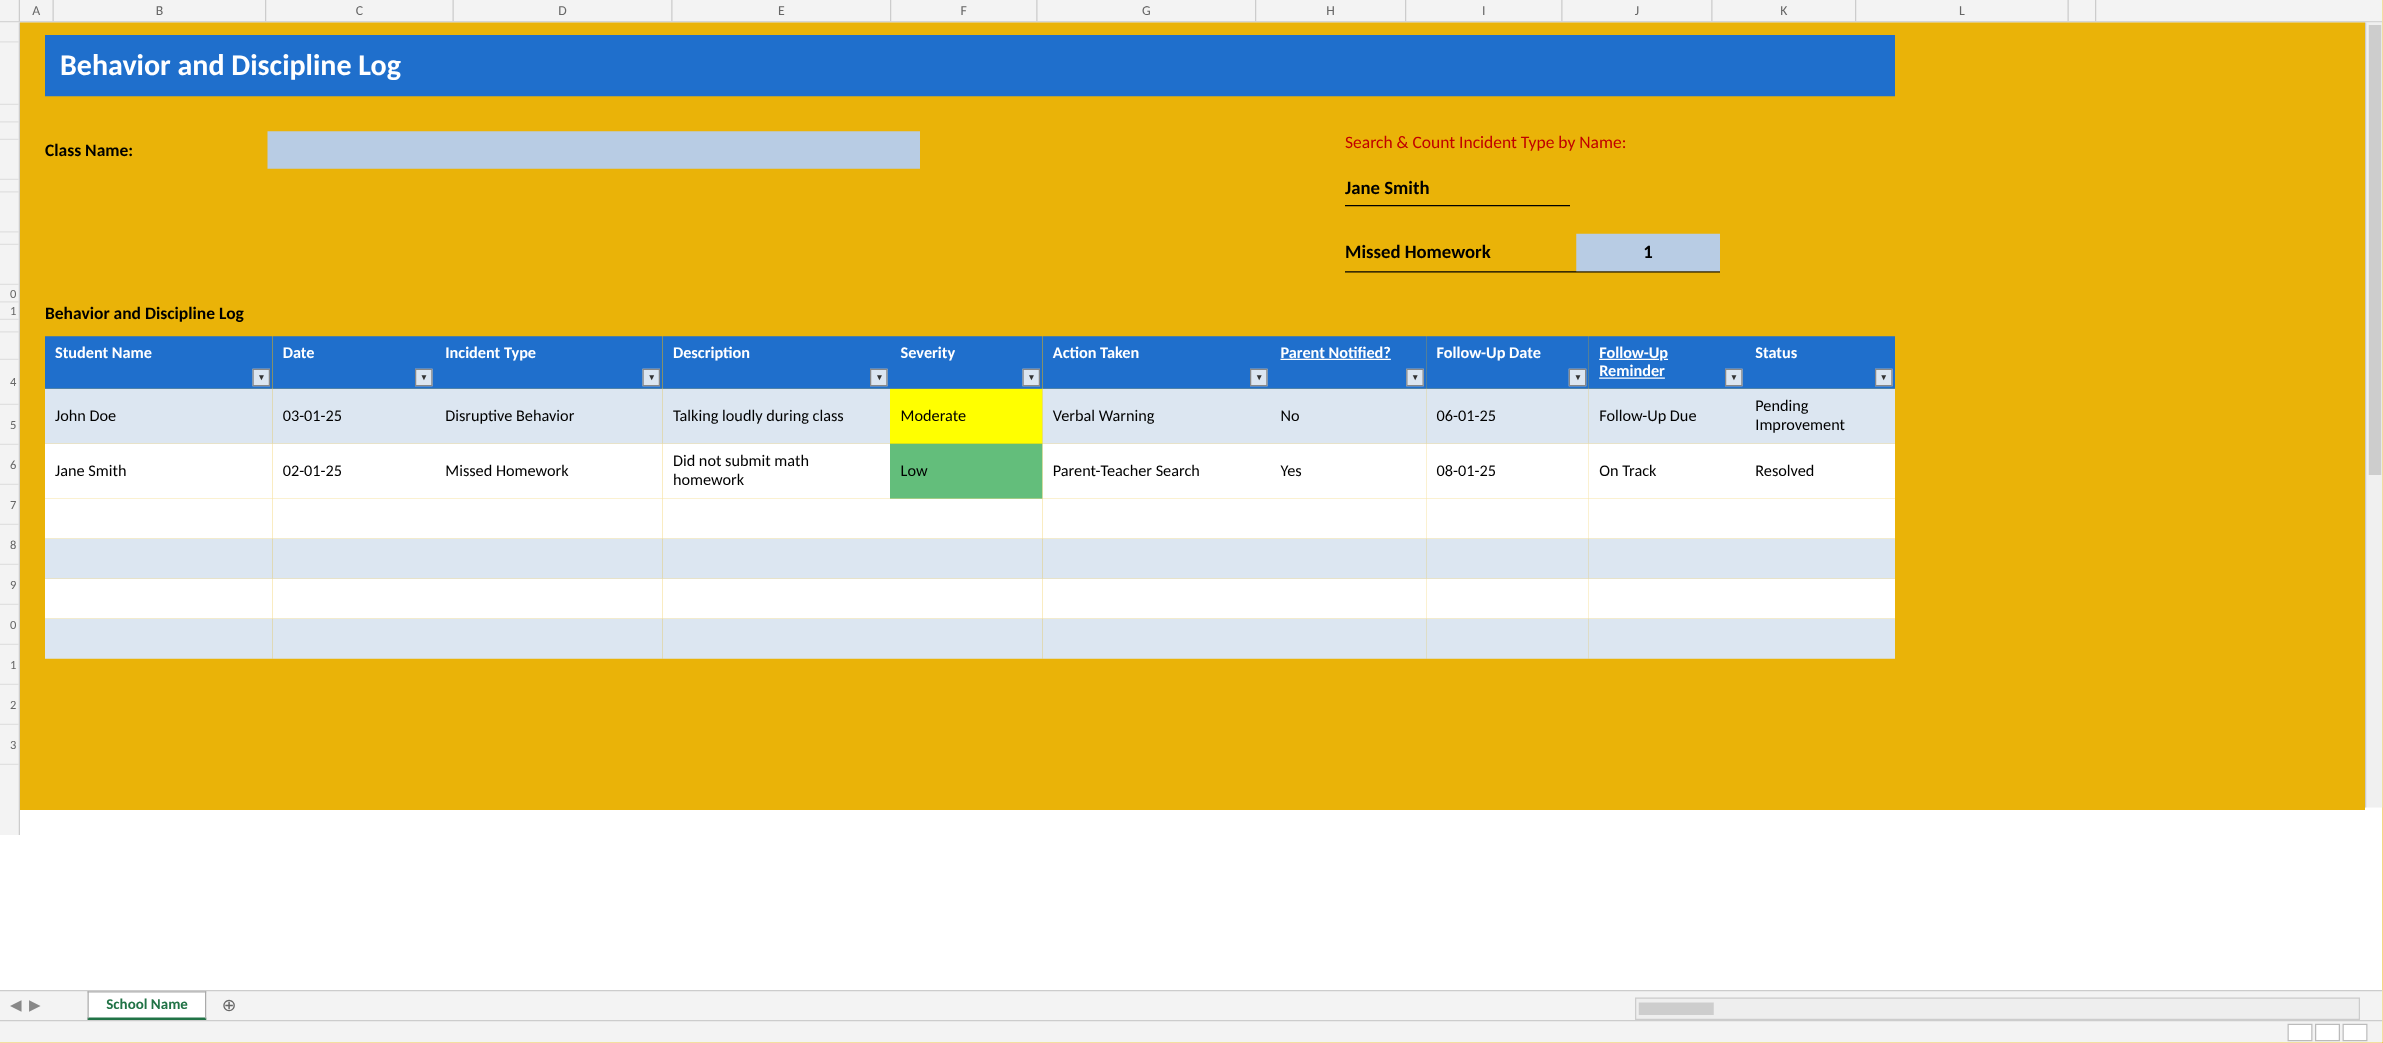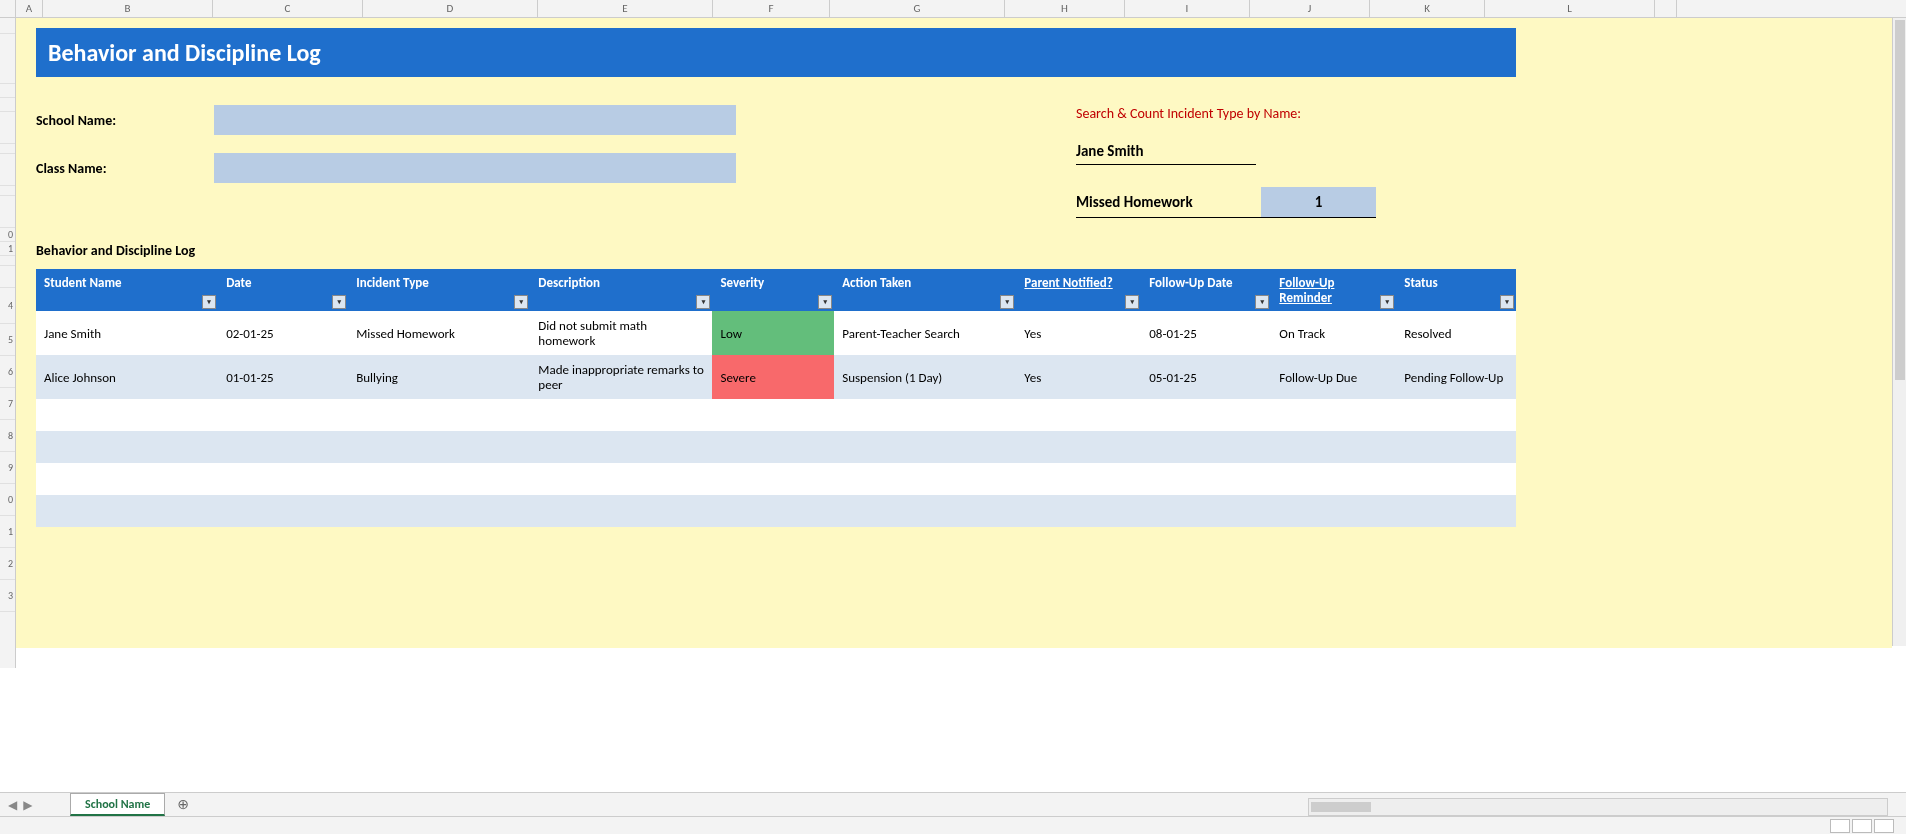--- a/index.html
+++ b/index.html
@@ -44,21 +44,21 @@
       padding-right: 2px;
       border-bottom: 1px solid #e0e0e0;
     }
     .sheet-area {
       position: absolute;
       left: 16px;
       top: 18px;
       right: 14px;
       height: 630px;
       overflow: hidden;
-      background: #fef9c3;
+      background: #eab308;
     }
     .content {
       padding: 10px 20px 0 20px;
     }
     .title-bar {
       background: #1f6fcc;
       color: #fff;
       font-size: 24px;
       font-weight: bold;
       padding: 10px 12px;
@@ -299,24 +299,20 @@
     <div class="row-header" style="height: 32px; line-height: 32px;">3</div>
   </div>
 
 <div class="sheet-area">
   <div class="content">
     <div class="title-bar">Behavior and Discipline Log</div>
 
     <div class="meta-section">
       <div class="left-meta">
         <div class="meta-row">
-          <div class="meta-label">School Name:</div>
-          <div class="meta-input"></div>
-        </div>
-        <div class="meta-row">
           <div class="meta-label">Class Name:</div>
           <div class="meta-input"></div>
         </div>
       </div>
       <div class="right-meta">
         <div class="search-title">Search &amp; Count Incident Type by Name:</div>
         <div class="search-name">Jane Smith</div>
         <div class="search-result">
           <div class="search-type">Missed Homework</div>
           <div class="search-count">1</div>
@@ -335,44 +331,44 @@
             <th style="width: 175px;">Description<div class="filter-btn">▾</div></th>
             <th style="width: 117px;">Severity<div class="filter-btn">▾</div></th>
             <th style="width: 175px;">Action Taken<div class="filter-btn">▾</div></th>
             <th style="width: 120px; text-decoration: underline;">Parent Notified?<div class="filter-btn">▾</div></th>
             <th style="width: 125px;">Follow-Up Date<div class="filter-btn">▾</div></th>
             <th style="width: 120px; text-decoration: underline;">Follow-Up<br>Reminder<div class="filter-btn">▾</div></th>
             <th style="width: 115px;">Status<div class="filter-btn">▾</div></th>
           </tr>
         </thead>
       <tbody id="tbody">
+          <tr class="row-odd">
+            <td>John Doe</td>
+            <td>03-01-25</td>
+            <td>Disruptive Behavior</td>
+            <td>Talking loudly during class</td>
+            <td class="sev-moderate">Moderate</td>
+            <td>Verbal Warning</td>
+            <td>No</td>
+            <td>06-01-25</td>
+            <td>Follow-Up Due</td>
+            <td>Pending Improvement</td>
+          </tr>
           <tr class="row-even">
             <td>Jane Smith</td>
             <td>02-01-25</td>
             <td>Missed Homework</td>
             <td>Did not submit math homework</td>
             <td class="sev-low">Low</td>
             <td>Parent-Teacher Search</td>
             <td>Yes</td>
             <td>08-01-25</td>
             <td>On Track</td>
             <td>Resolved</td>
           </tr>
-          <tr class="row-odd">
-            <td>Alice Johnson</td>
-            <td>01-01-25</td>
-            <td>Bullying</td>
-            <td>Made inappropriate remarks to peer</td>
-            <td class="sev-severe">Severe</td>
-            <td>Suspension (1 Day)</td>
-            <td>Yes</td>
-            <td>05-01-25</td>
-            <td>Follow-Up Due</td>
-            <td>Pending Follow-Up</td>
-          </tr>
           <tr class="row-even empty-row">
             <td></td>
             <td></td>
             <td></td>
             <td></td>
             <td></td>
             <td></td>
             <td></td>
             <td></td>
             <td></td>

